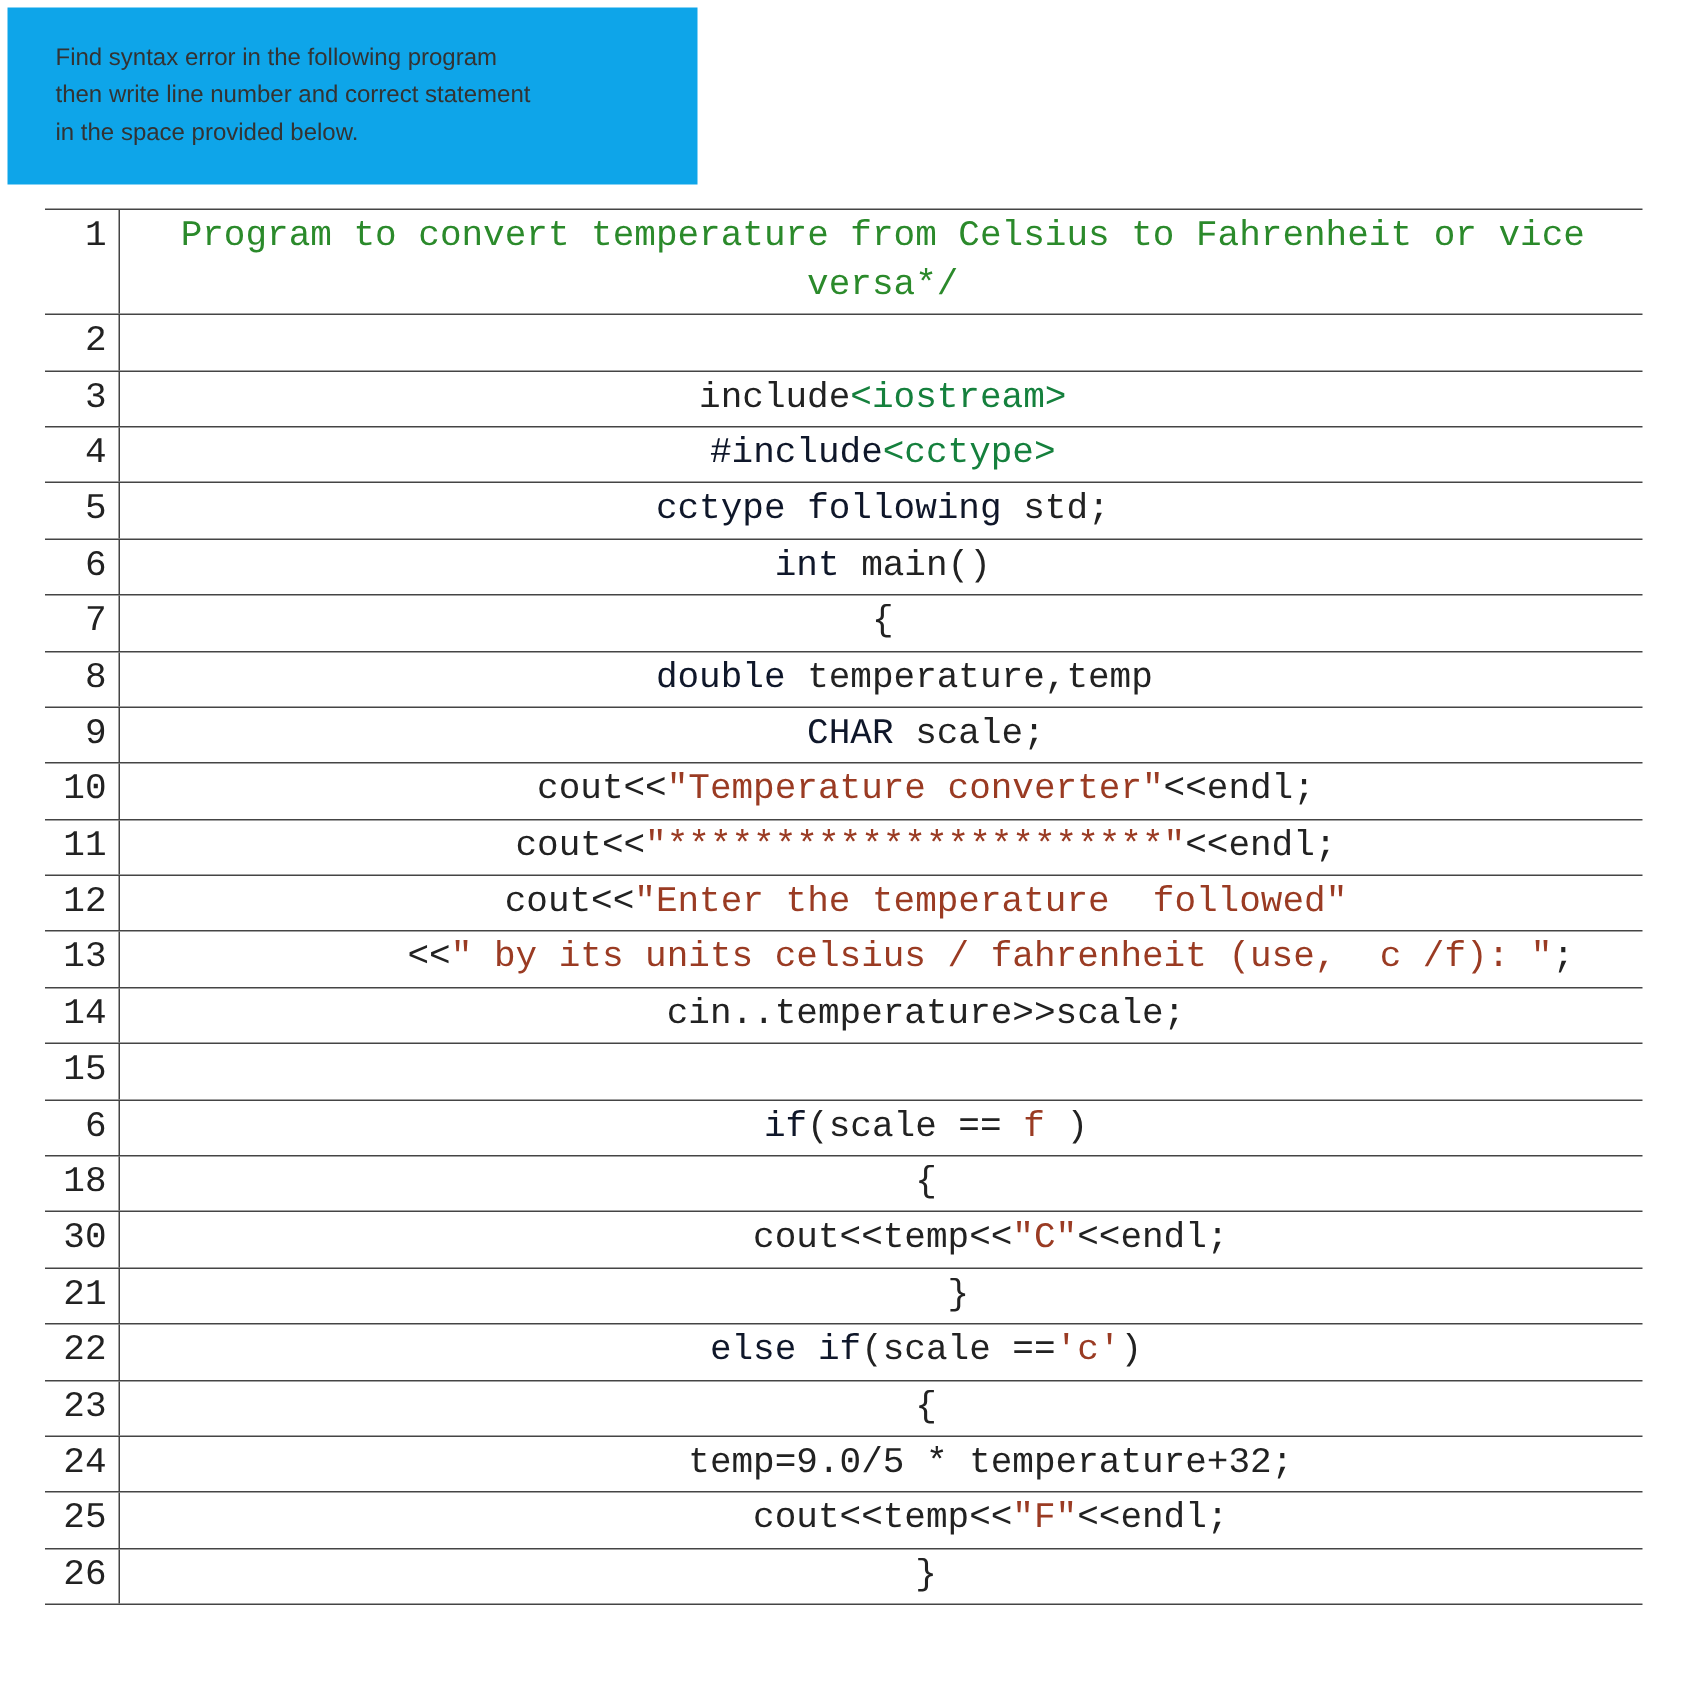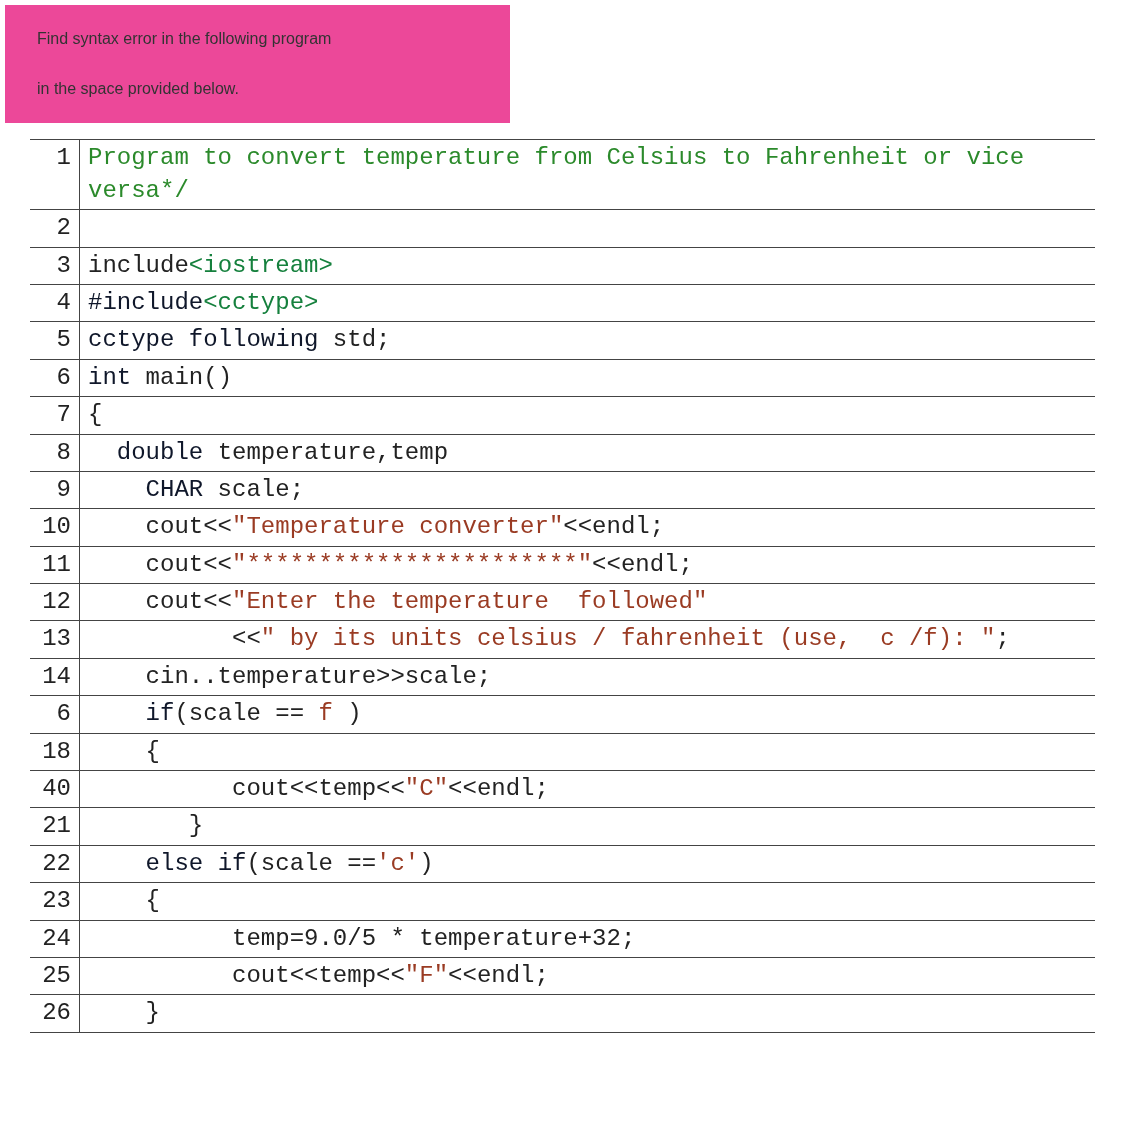--- a/index.html
+++ b/index.html
@@ -8,23 +8,23 @@
     background: #ffffff;
     font-family: Arial, sans-serif;
   }
   .page {
     width: 1125px;
     min-height: 1127px;
     box-sizing: border-box;
     padding: 0;
   }
   .prompt-box {
-    background: #ec4899;
+    background: #0ea5e9;
     padding: 22px 24px 22px 32px;
-    width: 505px;
+    width: 460px;
     font-size: 16px;
     line-height: 1.55;
     color: #333;
     box-sizing: border-box;
     margin-left: 5px;
     margin-top: 5px;
   }
   .code-block {
     margin: 16px 30px 0 30px;
     border-top: 1px solid #444;
@@ -46,34 +46,35 @@
     color: #222;
     border-right: 1px solid #444;
     box-sizing: border-box;
     font-weight: normal;
   }
   .code-cell {
     flex: 1;
     padding: 2px 6px 2px 8px;
     white-space: pre-wrap;
     color: #222;
+    text-align: center;
   }
   .tok-comment { color: #2b8a2b; }
   .tok-kw      { color: #0f172a; }
   .tok-str     { color: #9a3b23; }
   .tok-inc     { color: #15803d; }
 </style>
 </head>
 <body>
 
 <div class="page">
 
   <div class="prompt-box">
     <span>Find syntax error in the following program</span><br>
-    <br>
+    <span>then write line number and correct statement</span><br>
     <span>in the space provided below.</span>
   </div>
 
   <div class="code-block" id="code-block">
 
   <div class="code-row">
         <div class="lineno">1</div>
         <div class="code-cell"><span class="tok-comment">Program to convert temperature from Celsius to Fahrenheit or vice versa*/</span></div>
       </div>
       <div class="code-row">
@@ -122,29 +123,33 @@
       </div>
       <div class="code-row">
         <div class="lineno">13</div>
         <div class="code-cell"><span>          &lt;&lt;</span><span class="tok-str">" by its units celsius / fahrenheit (use,  c /f): "</span><span>;</span></div>
       </div>
       <div class="code-row">
         <div class="lineno">14</div>
         <div class="code-cell"><span>    cin..temperature&gt;&gt;scale;</span></div>
       </div>
       <div class="code-row">
+        <div class="lineno">15</div>
+        <div class="code-cell"><span></span></div>
+      </div>
+      <div class="code-row">
         <div class="lineno">6</div>
         <div class="code-cell"><span>    </span><span class="tok-kw">if</span><span>(scale == </span><span class="tok-str">f</span><span> )</span></div>
       </div>
       <div class="code-row">
         <div class="lineno">18</div>
         <div class="code-cell"><span>    {</span></div>
       </div>
       <div class="code-row">
-        <div class="lineno">40</div>
+        <div class="lineno">30</div>
         <div class="code-cell"><span>          cout&lt;&lt;temp&lt;&lt;</span><span class="tok-str">"C"</span><span>&lt;&lt;endl;</span></div>
       </div>
       <div class="code-row">
         <div class="lineno">21</div>
         <div class="code-cell"><span>       }</span></div>
       </div>
       <div class="code-row">
         <div class="lineno">22</div>
         <div class="code-cell"><span>    </span><span class="tok-kw">else</span><span> </span><span class="tok-kw">if</span><span>(scale ==</span><span class="tok-str">'c'</span><span>)</span></div>
       </div>

